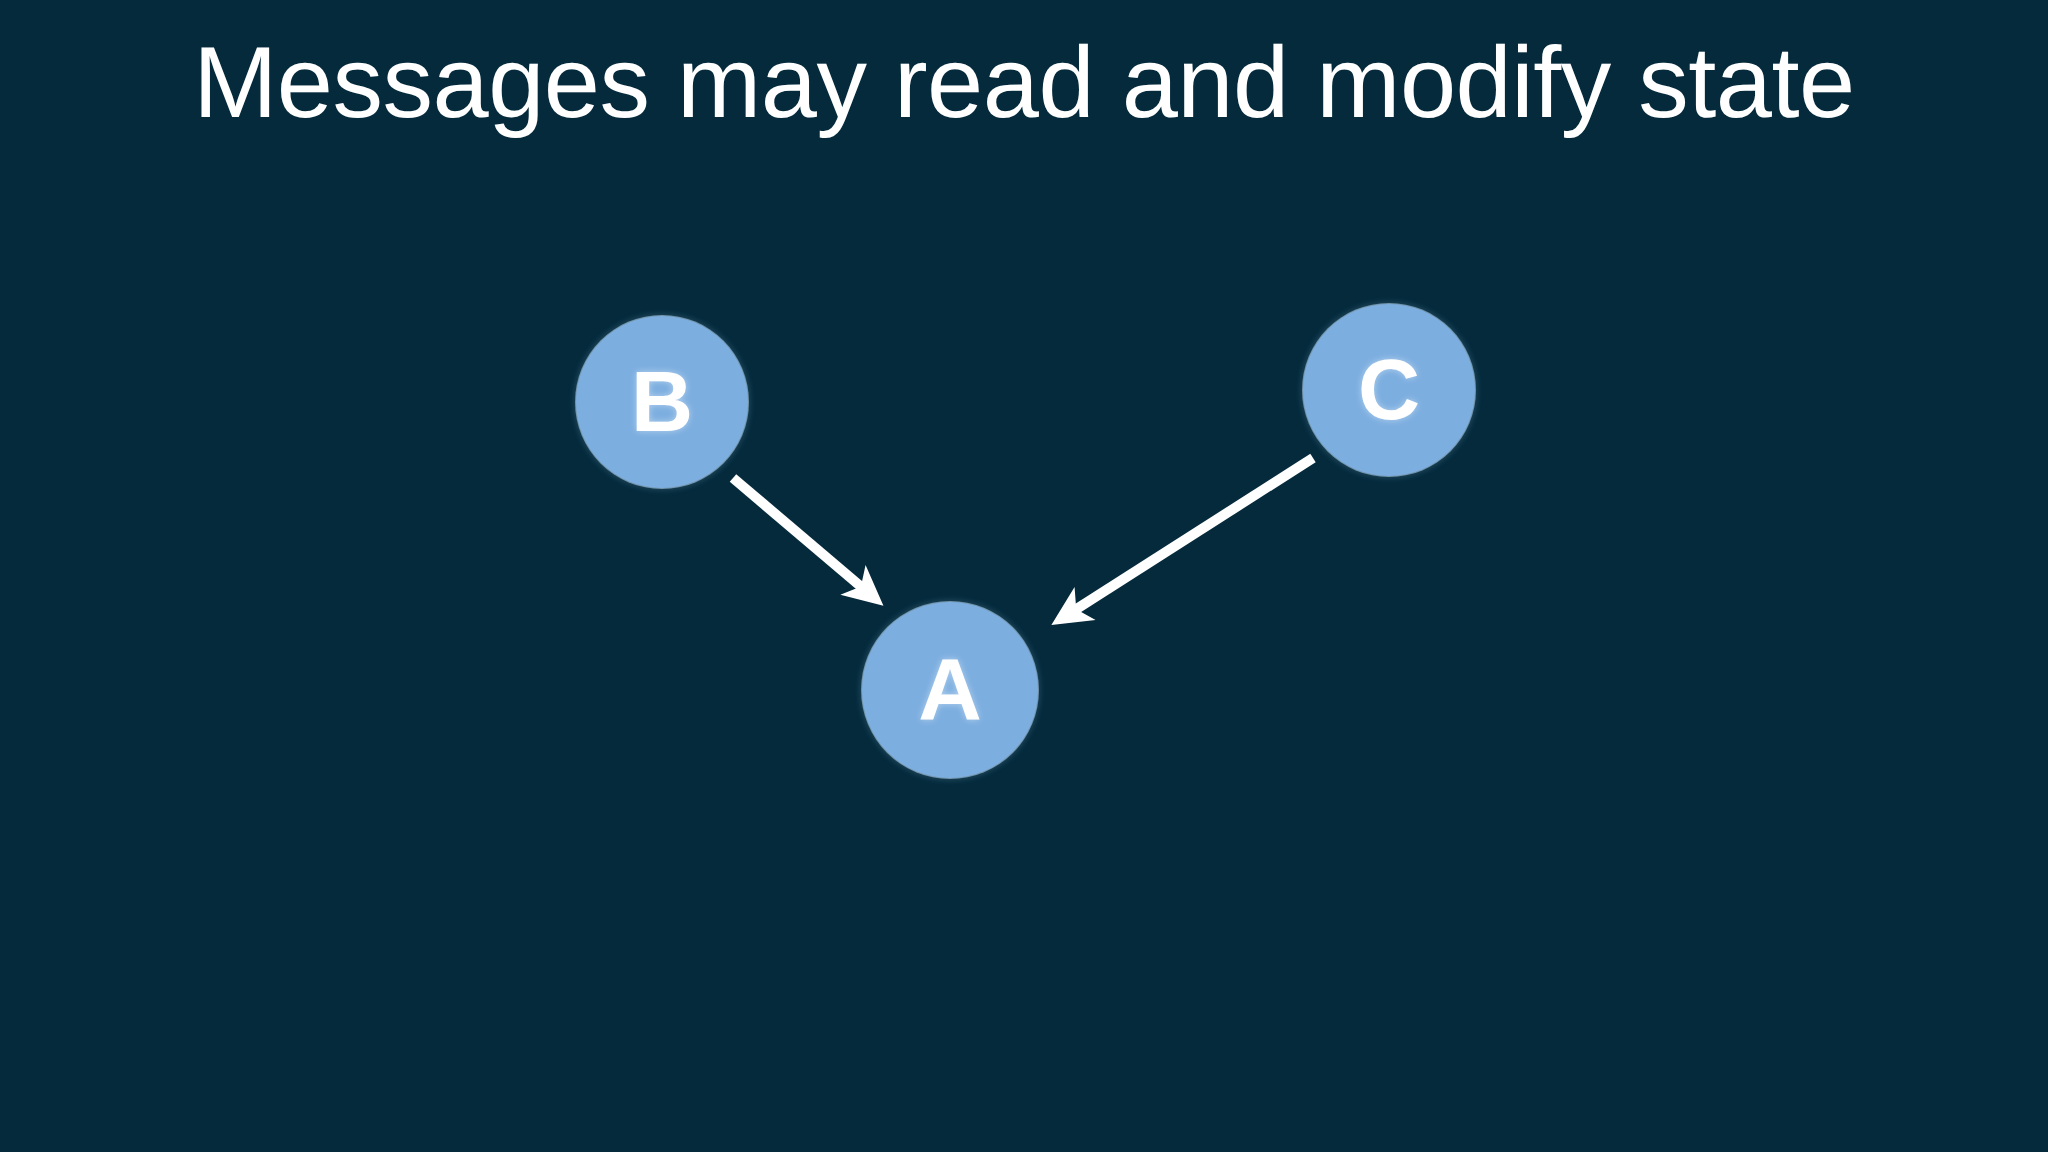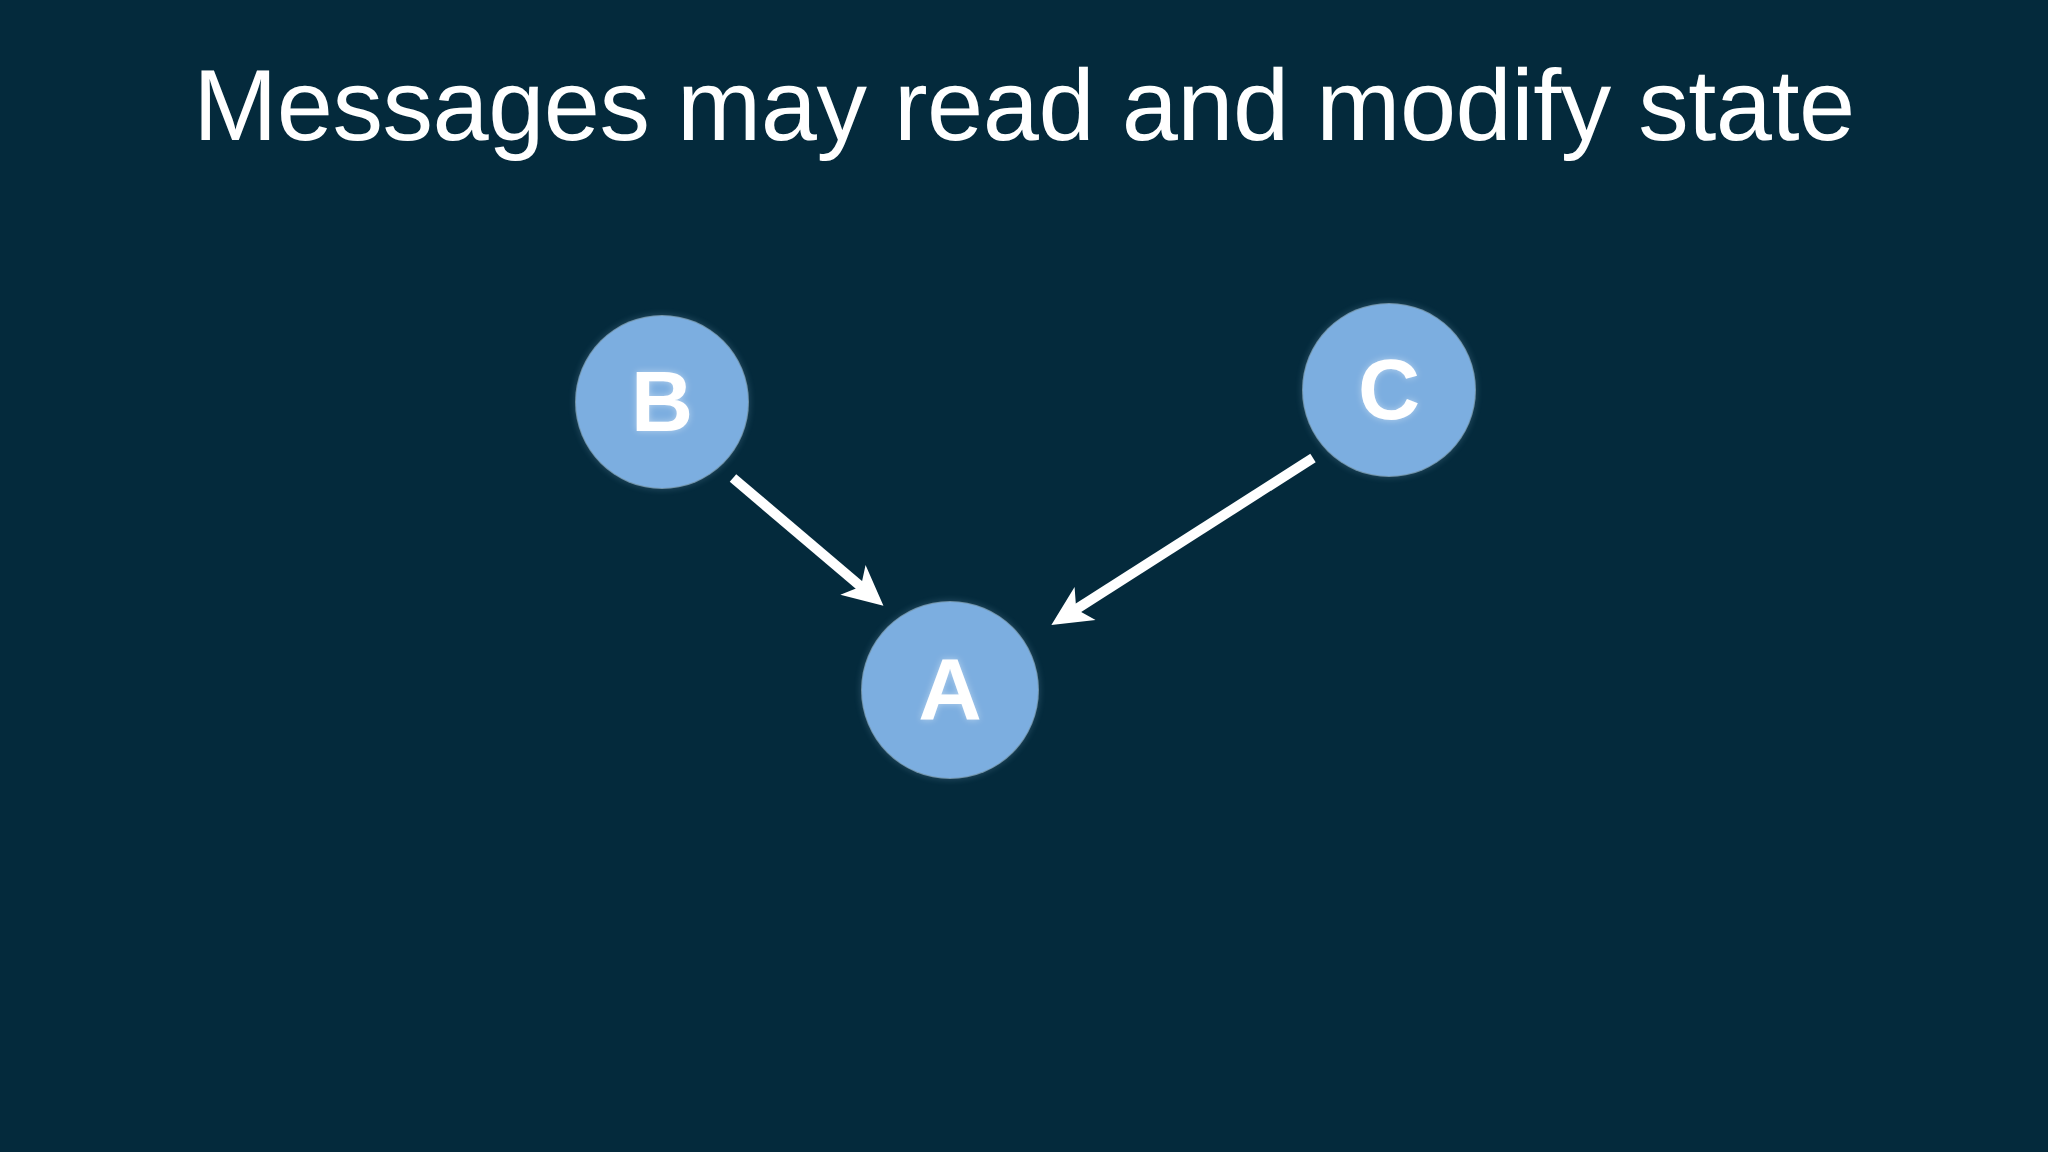--- a/index.html
+++ b/index.html
@@ -19,21 +19,21 @@
     position: relative;
     width: 2048px;
     height: 1152px;
     background: #042a3c;
   }
 
   
   #slide-title {
     position: absolute;
     left: 0;
-    top: 47px;
+    top: 24px;
     width: 2048px;
     text-align: center;
     color: #ffffff;
     font-family: "Liberation Sans", "DejaVu Sans", sans-serif;
     font-weight: 300;
     font-size: 101px;
     line-height: 1.18;
     letter-spacing: -0.5px;
     white-space: nowrap;
     text-rendering: geometricPrecision;

